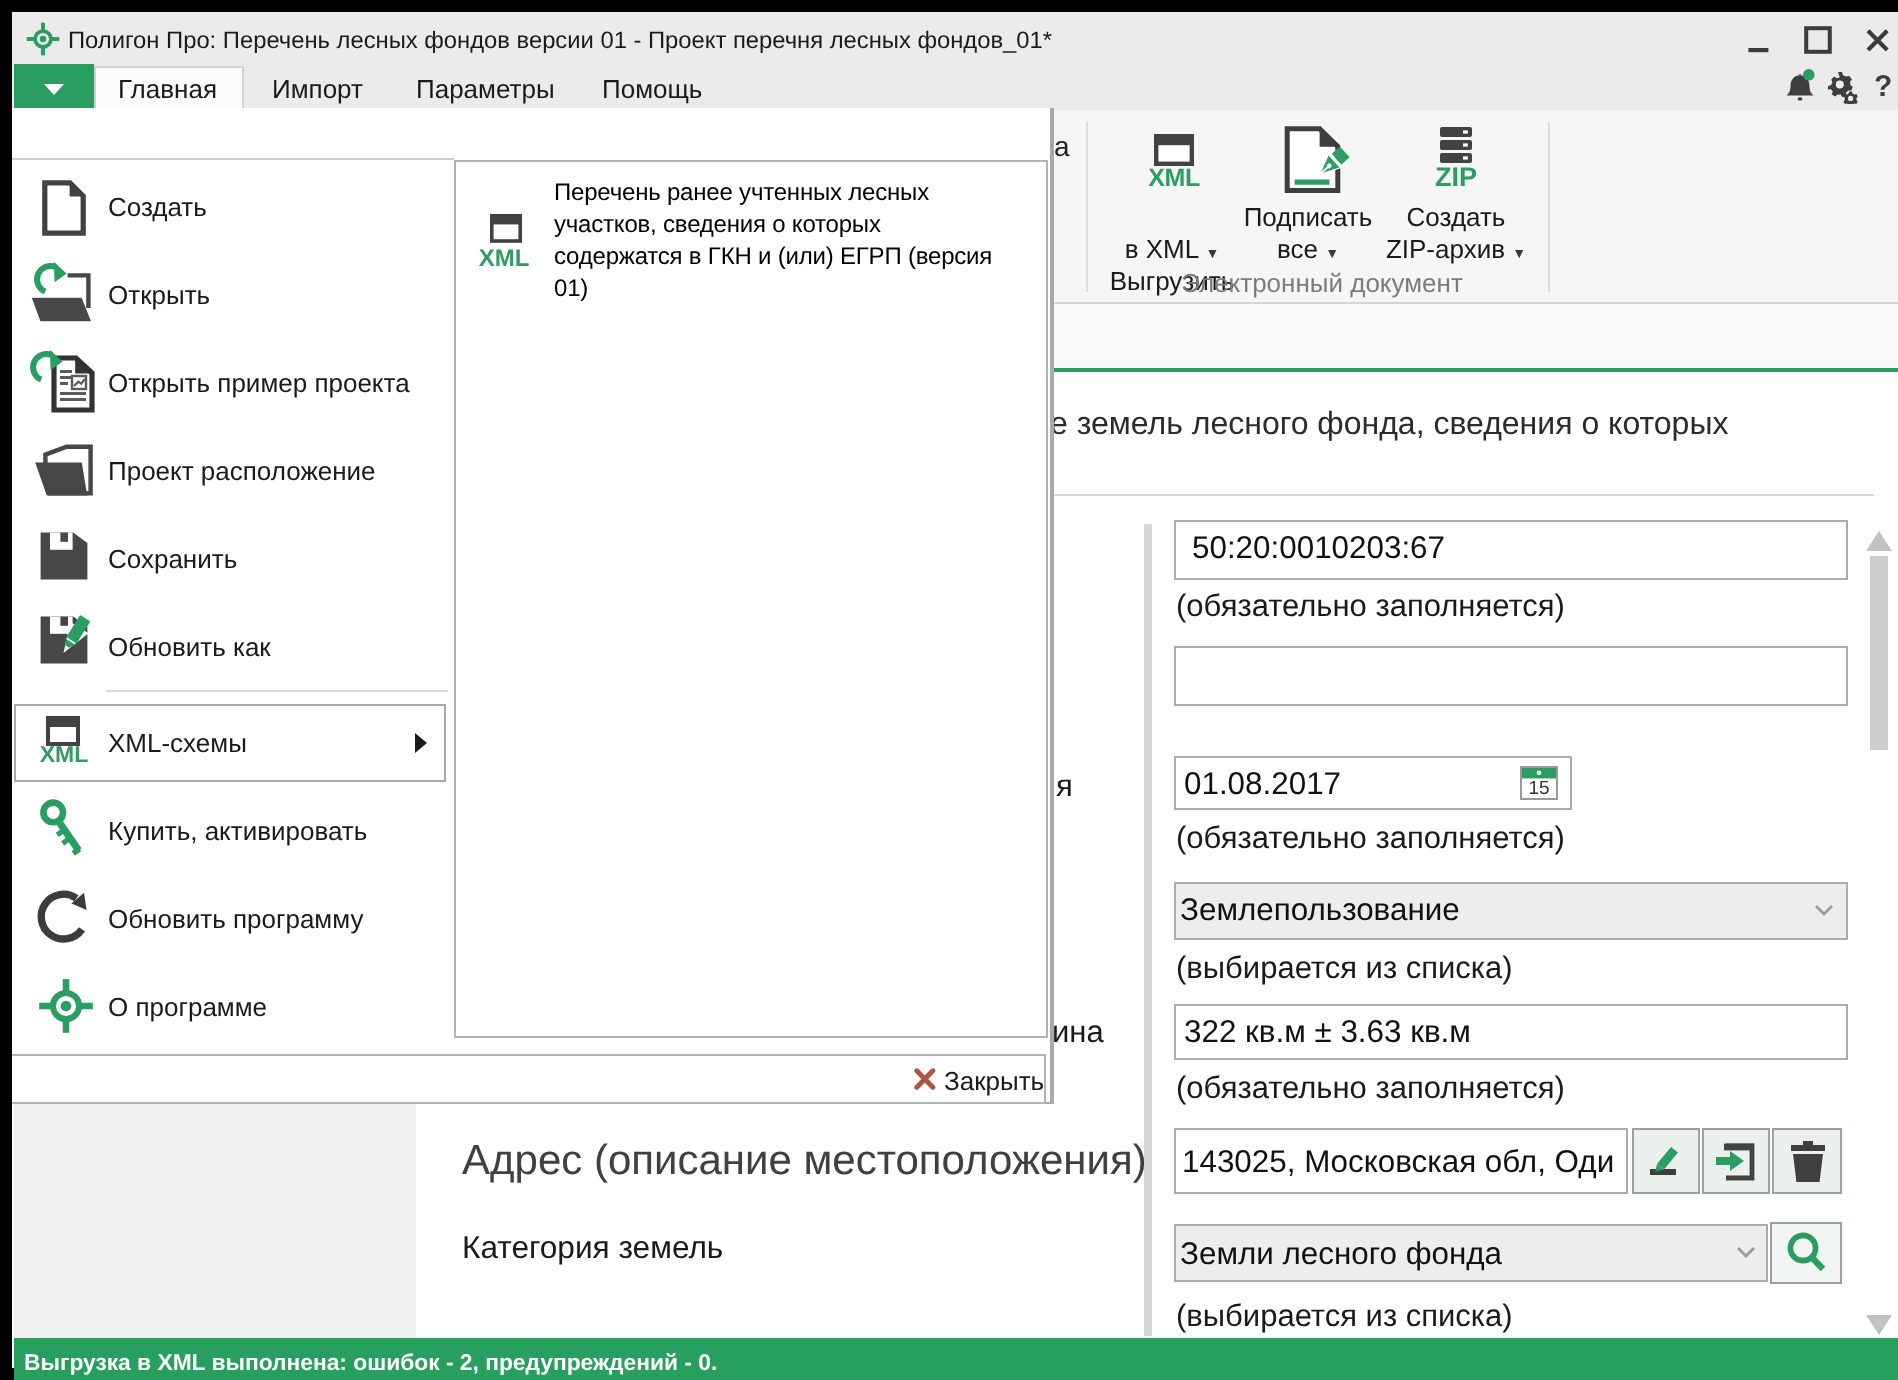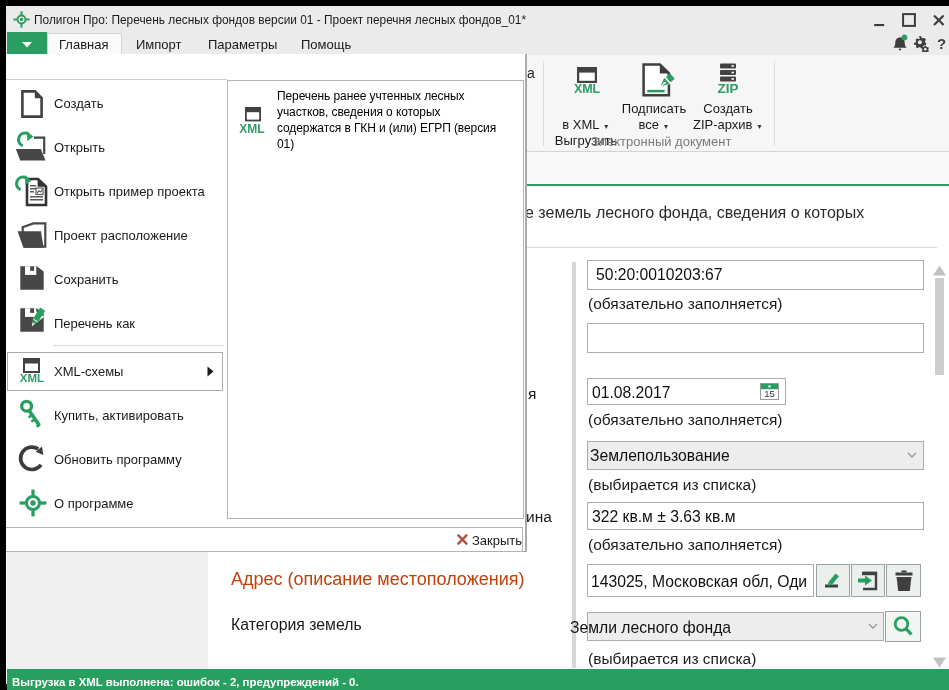--- a/index.html
+++ b/index.html
@@ -114,21 +114,21 @@
 <div class="abs" style="left:1px;top:178px;width:946px;height:3px;background:#2a9e61;"></div>
 
 <div class="abs" style="left:1px;top:180px;width:946px;height:483px;background:#ffffff;"></div>
 <div class="abs nw" style="left:519px;top:198px;font-size:16px;color:#2b2b2b;">е земель лесного фонда, сведения о которых</div>
 <div class="abs" style="left:0;top:241px;width:931px;height:1px;background:#d8d8d8;"></div>
 
 <div class="abs" style="left:1px;top:242px;width:201px;height:421px;background:#f0f0f0;"></div>
 
 <div class="abs" style="left:566px;top:256px;width:4px;height:406px;background:#d6d6d6;"></div>
 
-<div class="abs nw" style="left:225px;top:563px;font-size:18px;color:#c2410c;">Адрес (описание местоположения)</div>
+<div class="abs nw" style="left:225px;top:563px;font-size:21px;color:#404040;">Адрес (описание местоположения)</div>
 <div class="abs nw" style="left:225px;top:610px;font-size:15.8px;color:#1a1a1a;">Категория земель</div>
 <div class="abs nw" style="left:522px;top:379px;font-size:15.5px;color:#1a1a1a;">я</div>
 <div class="abs nw" style="left:520px;top:502px;font-size:15.5px;color:#1a1a1a;">ина</div>
 
 <div class="abs" style="left:581px;top:254px;width:337px;height:30px;border:1px solid #acacac;box-sizing:border-box;background:#fff;"></div>
 <div class="abs nw" style="left:590px;top:260px;font-size:15.7px;color:#111;">50:20:0010203:67</div>
 <div class="abs nw" style="left:582px;top:289px;font-size:15.5px;color:#1a1a1a;">(обязательно заполняется)</div>
 
 <div class="abs" style="left:581px;top:317px;width:337px;height:30px;border:1px solid #acacac;box-sizing:border-box;background:#fff;"></div>
 
@@ -169,21 +169,21 @@
   <path d="M3 10.5 H10 V7.5 L17 12.5 L10 17.5 V14.5 H3 Z" fill="#2a9e61"></path>
 </svg>
 <div class="abs" style="left:880px;top:558px;width:35px;height:33px;border:1px solid #9aa0a3;box-sizing:border-box;background:#ebf0ec;"></div>
 <svg class="abs" style="left:885px;top:562px" width="26" height="25" viewBox="0 0 26 25">
   <rect x="10.5" y="2.5" width="5" height="2" fill="#3f3f3f"></rect>
   <rect x="4.5" y="4.5" width="17" height="3" fill="#3f3f3f"></rect>
   <path d="M5.5 9 H20.5 L18.8 23 H7.2 Z" fill="#3f3f3f"></path>
 </svg>
 
 <div class="abs" style="left:581px;top:606px;width:297px;height:29px;border:1px solid #acacac;box-sizing:border-box;background:#ededed;"></div>
-<div class="abs nw" style="left:564px;top:613px;font-size:15.7px;color:#111;">Земли лесного фонда</div>
+<div class="abs nw" style="left:584px;top:613px;font-size:15.7px;color:#111;">Земли лесного фонда</div>
 <svg class="abs" style="left:862px;top:617px" width="10" height="6" viewBox="0 0 10 6">
       <path d="M1 1 L5 5 L9 1" fill="none" stroke="#9a9a9a" stroke-width="1.4"></path>
     </svg>
 <div class="abs" style="left:879px;top:605px;width:36px;height:31px;border:1px solid #9aa0a3;box-sizing:border-box;background:#f2f6f2;"></div>
 <svg class="abs" style="left:885px;top:608px" width="25" height="25" viewBox="0 0 25 25">
   <circle cx="10.5" cy="10" r="6.3" fill="none" stroke="#2a9e61" stroke-width="2.8"></circle>
   <path d="M14.8 14.6 L20.5 20.5" stroke="#2a9e61" stroke-width="3.2"></path>
 </svg>
 <div class="abs nw" style="left:582px;top:644px;font-size:15.5px;color:#1a1a1a;">(выбирается из списка)</div>
 
@@ -256,21 +256,21 @@
   <path d="M0.3 1.3 H16.6 L23.7 6.5 V24.7 H0.3 Z" fill="#474747"></path>
   <rect x="5" y="1.3" width="11.3" height="8.6" fill="#fff"></rect>
   <rect x="10.2" y="1.3" width="3.8" height="4.6" fill="#474747"></rect>
   <g transform="translate(12.8,17.8) rotate(-58)">
     <polygon points="-2,0 13,-5.4 13,5.4" fill="#fff"></polygon>
     <polygon points="0,0 4.6,-2.9 4.6,2.9" fill="#2a9e61"></polygon>
     <rect x="5.5" y="-3" width="13" height="6" fill="#2a9e61"></rect>
     <polygon points="0,0 1.8,-1.1 1.8,1.1" fill="#fff"></polygon>
   </g>
 </svg>
-<div class="abs nw" style="left:48px;top:310px;font-size:13px;color:#1a1a1a;">Перечень как</div>
+<div class="abs nw" style="left:48px;top:310px;font-size:13px;color:#1a1a1a;">Обновить как</div>
 
 <div class="abs" style="left:47px;top:339px;width:171px;height:1px;background:#d9d9d9;"></div>
 
 <div class="abs" style="left:1px;top:346px;width:216px;height:39px;border:1px solid #a9a9a9;box-sizing:border-box;background:#fff;"></div>
 <svg class="abs" style="left:17px;top:352px" width="17" height="15" viewBox="0 0 17 15">
   <rect x="1" y="1" width="15" height="13" fill="#fff" stroke="#424242" stroke-width="2"></rect>
   <rect x="0.9" y="0.9" width="15.2" height="4.6" fill="#424242"></rect>
 </svg>
 <div class="abs nw" style="left:11px;top:366px;width:30px;text-align:center;font-size:11.5px;font-weight:bold;color:#359a66;">XML</div>
 <div class="abs nw" style="left:48px;top:358px;font-size:13px;color:#1a1a1a;">XML-схемы</div>

